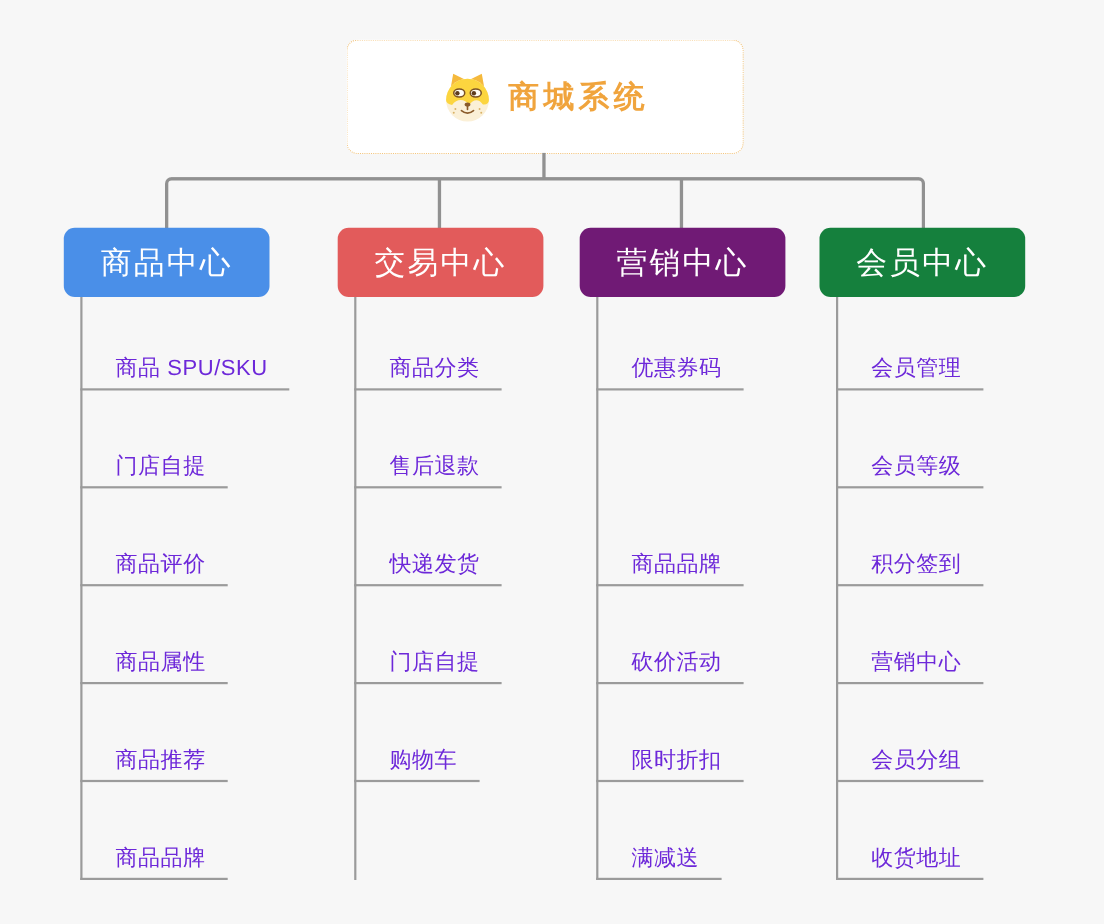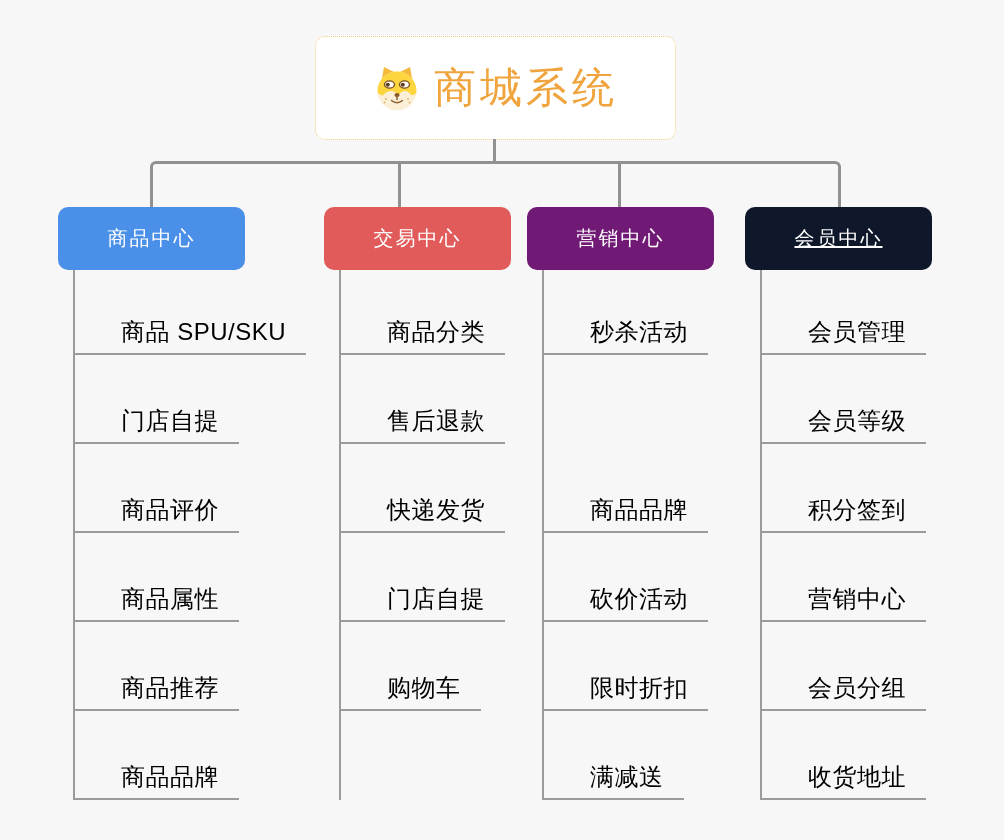--- a/index.html
+++ b/index.html
@@ -19,22 +19,22 @@
     position:absolute;left:315px;top:36px;
     width:361px;height:104px;
     box-sizing:border-box;
     background:#ffffff;
     border:1px dotted #f3c57e;
     border-radius:10px;
     display:flex;align-items:center;justify-content:center;
     gap:13px;
   }
   .root-title{
-    font-size:42px;
-    font-weight:normal;
+    font-size:28px;
+    font-weight:bold;
     letter-spacing:4px;
     color:#f0a43d;
     line-height:1;
     white-space:nowrap;
   }
   .doge{width:48px;height:48px;flex:0 0 auto;}
 
   
   .conn{position:absolute;}
   .conn-root-stub{
@@ -52,49 +52,49 @@
   .conn-drop{
     top:163px;width:3px;height:45px;
     background:#919191;
   }
   .conn-drop.d2{left:398px;}
   .conn-drop.d3{left:618px;}
 
   
   .column{position:absolute;top:207px;width:260px;height:620px;}
   .col-1{left:58px;}
-  .col-2{left:324px;text-decoration:underline;}
+  .col-2{left:307px;text-decoration:underline;}
   .col-3{left:527px;}
   .col-4{left:745px;}
 
   .branch-header{
     position:absolute;left:0;top:0;
     width:187px;height:63px;
     border-radius:10px;
     display:flex;align-items:center;justify-content:center;
     color:#ffffff;
-    font-size:20px;
+    font-size:28px;
     letter-spacing:2px;
     cursor:default;
   }
   .trunk{
     position:absolute;left:15px;top:63px;
     width:2px;height:530px;
     background:#9b9b9b;
   }
   .leaf{
     position:absolute;left:15px;
     box-sizing:border-box;
     height:48px;
     display:flex;align-items:flex-end;
-    padding:0 20px 6px 48px;
+    padding:0 20px 6px 32px;
     border-bottom:2px solid #9b9b9b;
-    font-size:24px;
+    font-size:20px;
     letter-spacing:0.5px;
-    color:#000000;
+    color:#6d28d9;
     white-space:nowrap;
     line-height:1.2;
   }
   .leaf.r1{top:100px;}
   .leaf.r2{top:189px;}
   .leaf.r3{top:278px;}
   .leaf.r4{top:367px;}
   .leaf.r5{top:456px;}
   .leaf.r6{top:545px;}
 </style>
@@ -151,29 +151,29 @@
     <div class="leaf r3">快递发货</div>
     <div class="leaf r4">门店自提</div>
     <div class="leaf r5">购物车</div>
   </div>
 
   <div class="column col-3">
     <div class="branch-header" style="background-color: #701a75;">
       <span>营销中心</span>
     </div>
     <div class="trunk"></div>
-    <div class="leaf r1">秒杀活动</div>
+    <div class="leaf r1">优惠券码</div>
     <div class="leaf r3">商品品牌</div>
     <div class="leaf r4">砍价活动</div>
     <div class="leaf r5">限时折扣</div>
     <div class="leaf r6">满减送</div>
   </div>
 
   <div class="column col-4">
-    <div class="branch-header" style="background-color: #0f172a; text-decoration: underline;">
+    <div class="branch-header" style="background-color: #15803d;">
       <span>会员中心</span>
     </div>
     <div class="trunk"></div>
     <div class="leaf r1">会员管理</div>
     <div class="leaf r2">会员等级</div>
     <div class="leaf r3">积分签到</div>
     <div class="leaf r4">营销中心</div>
     <div class="leaf r5">会员分组</div>
     <div class="leaf r6">收货地址</div>
   </div>

